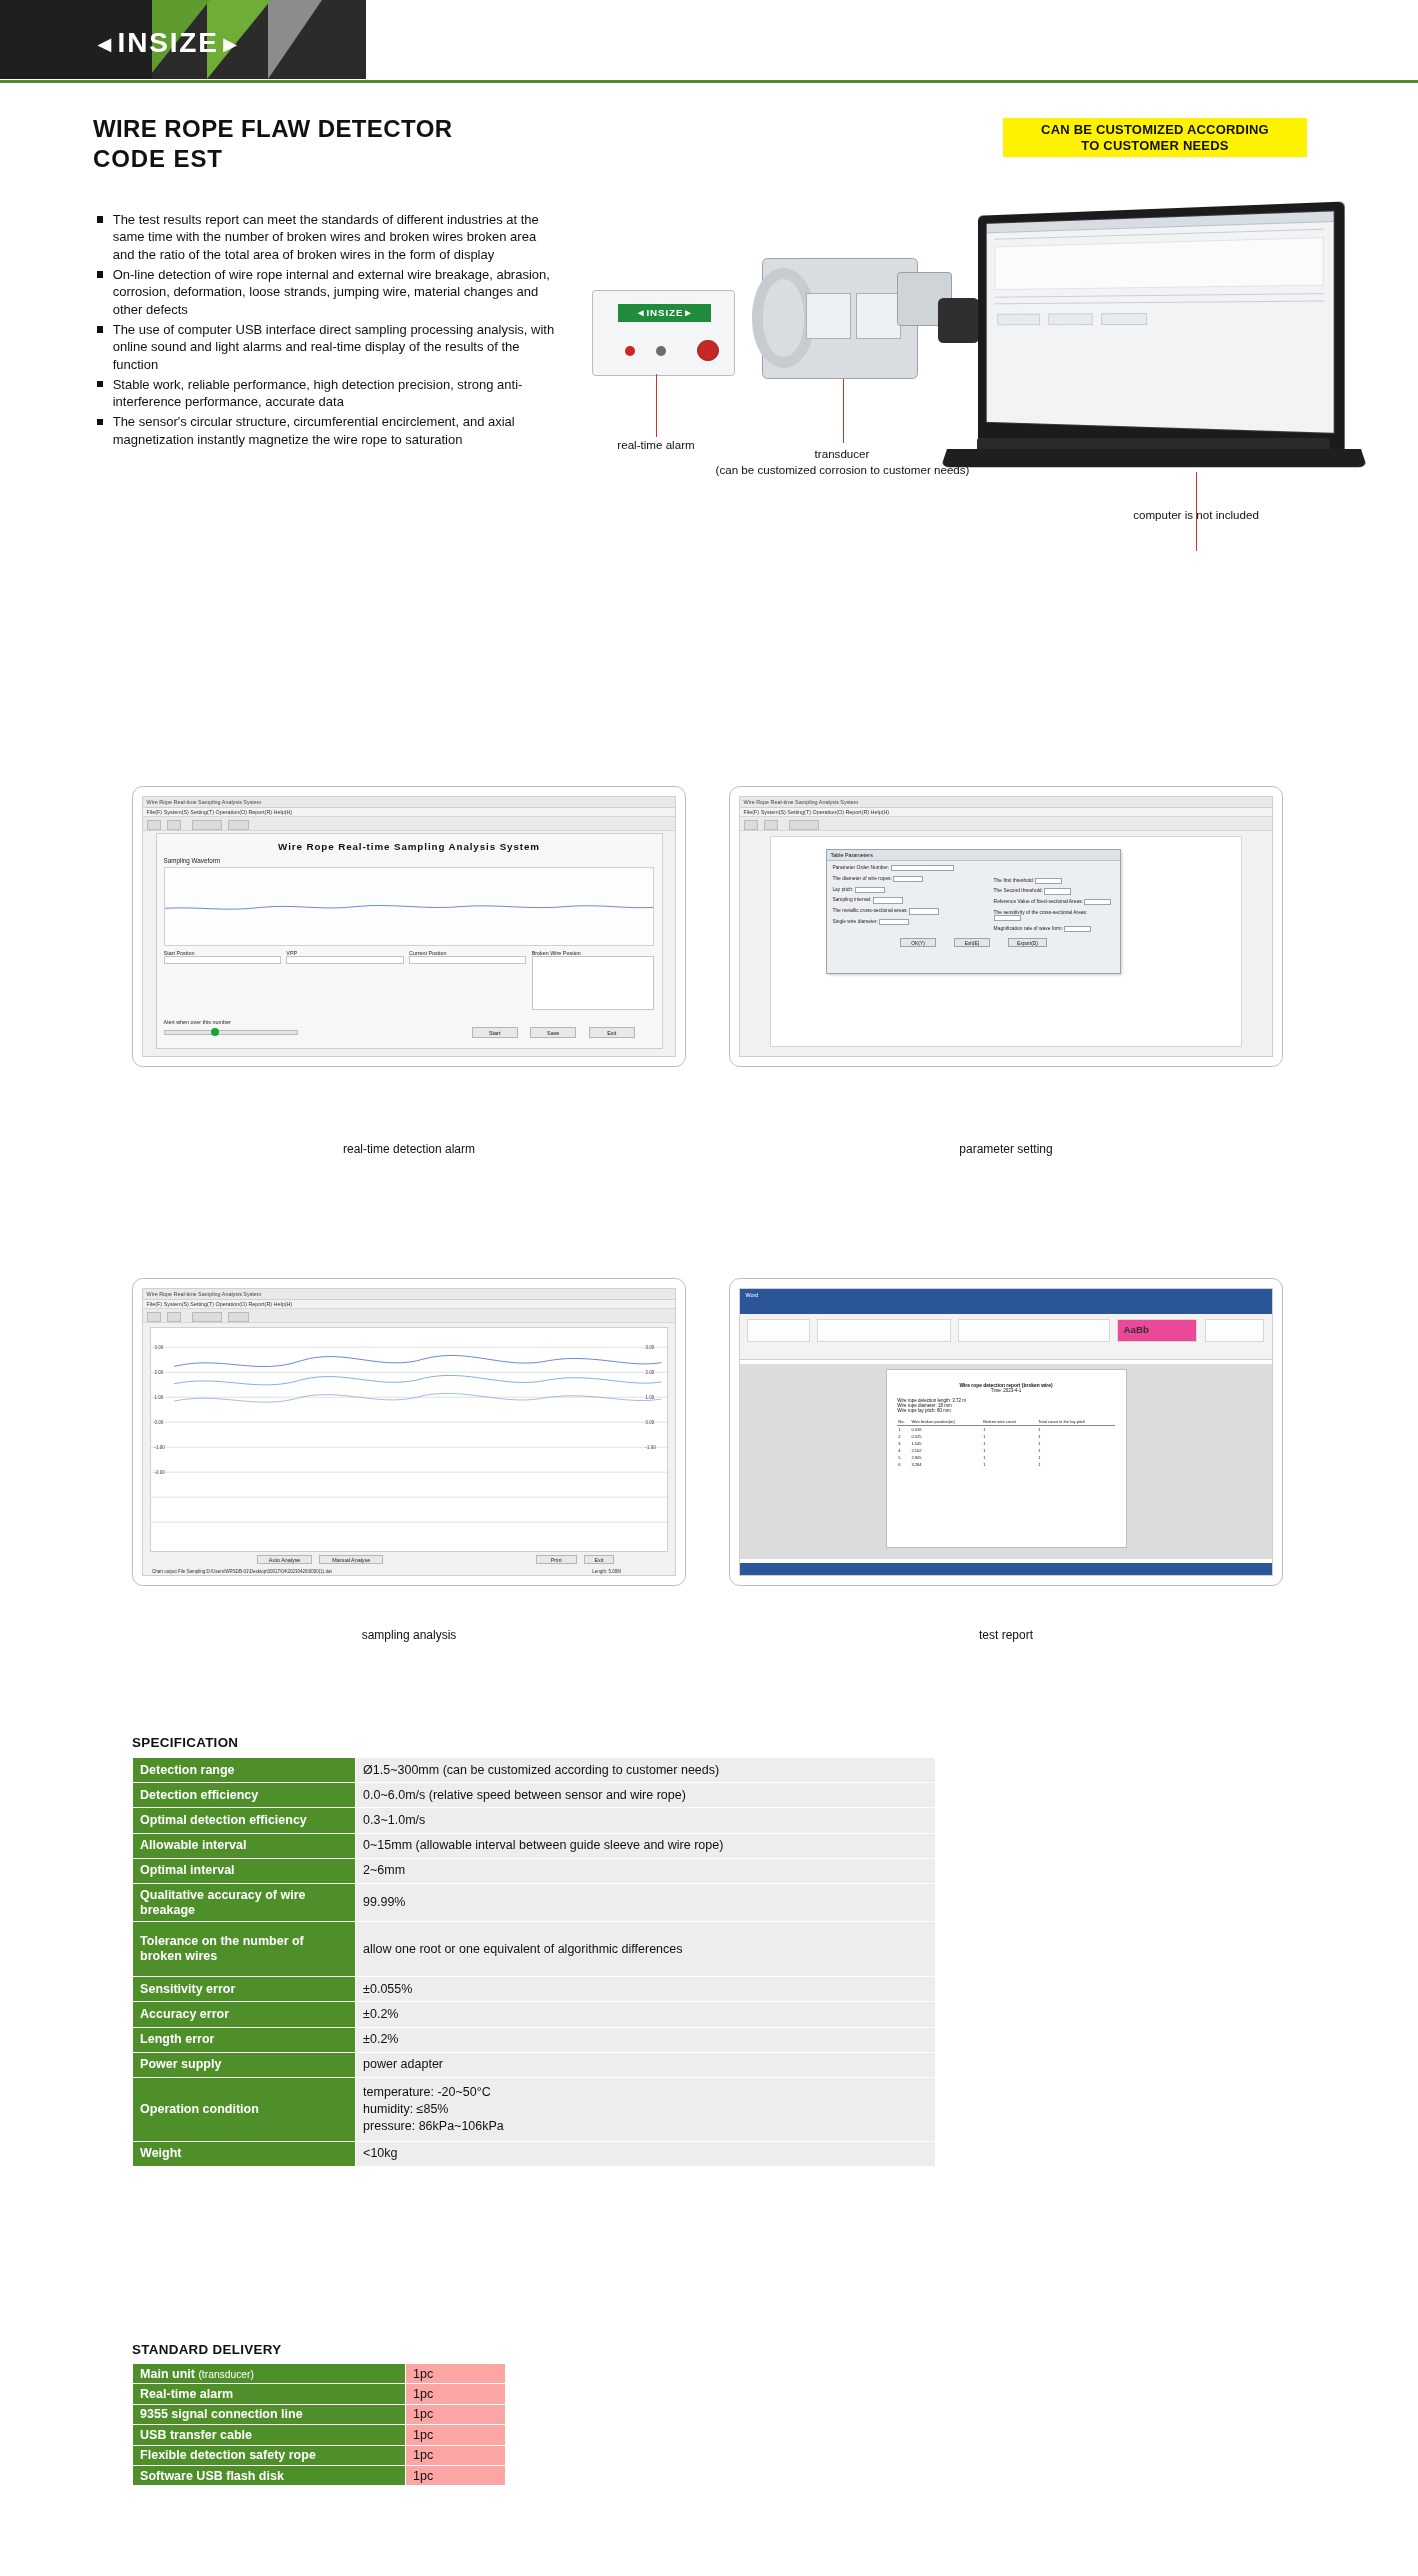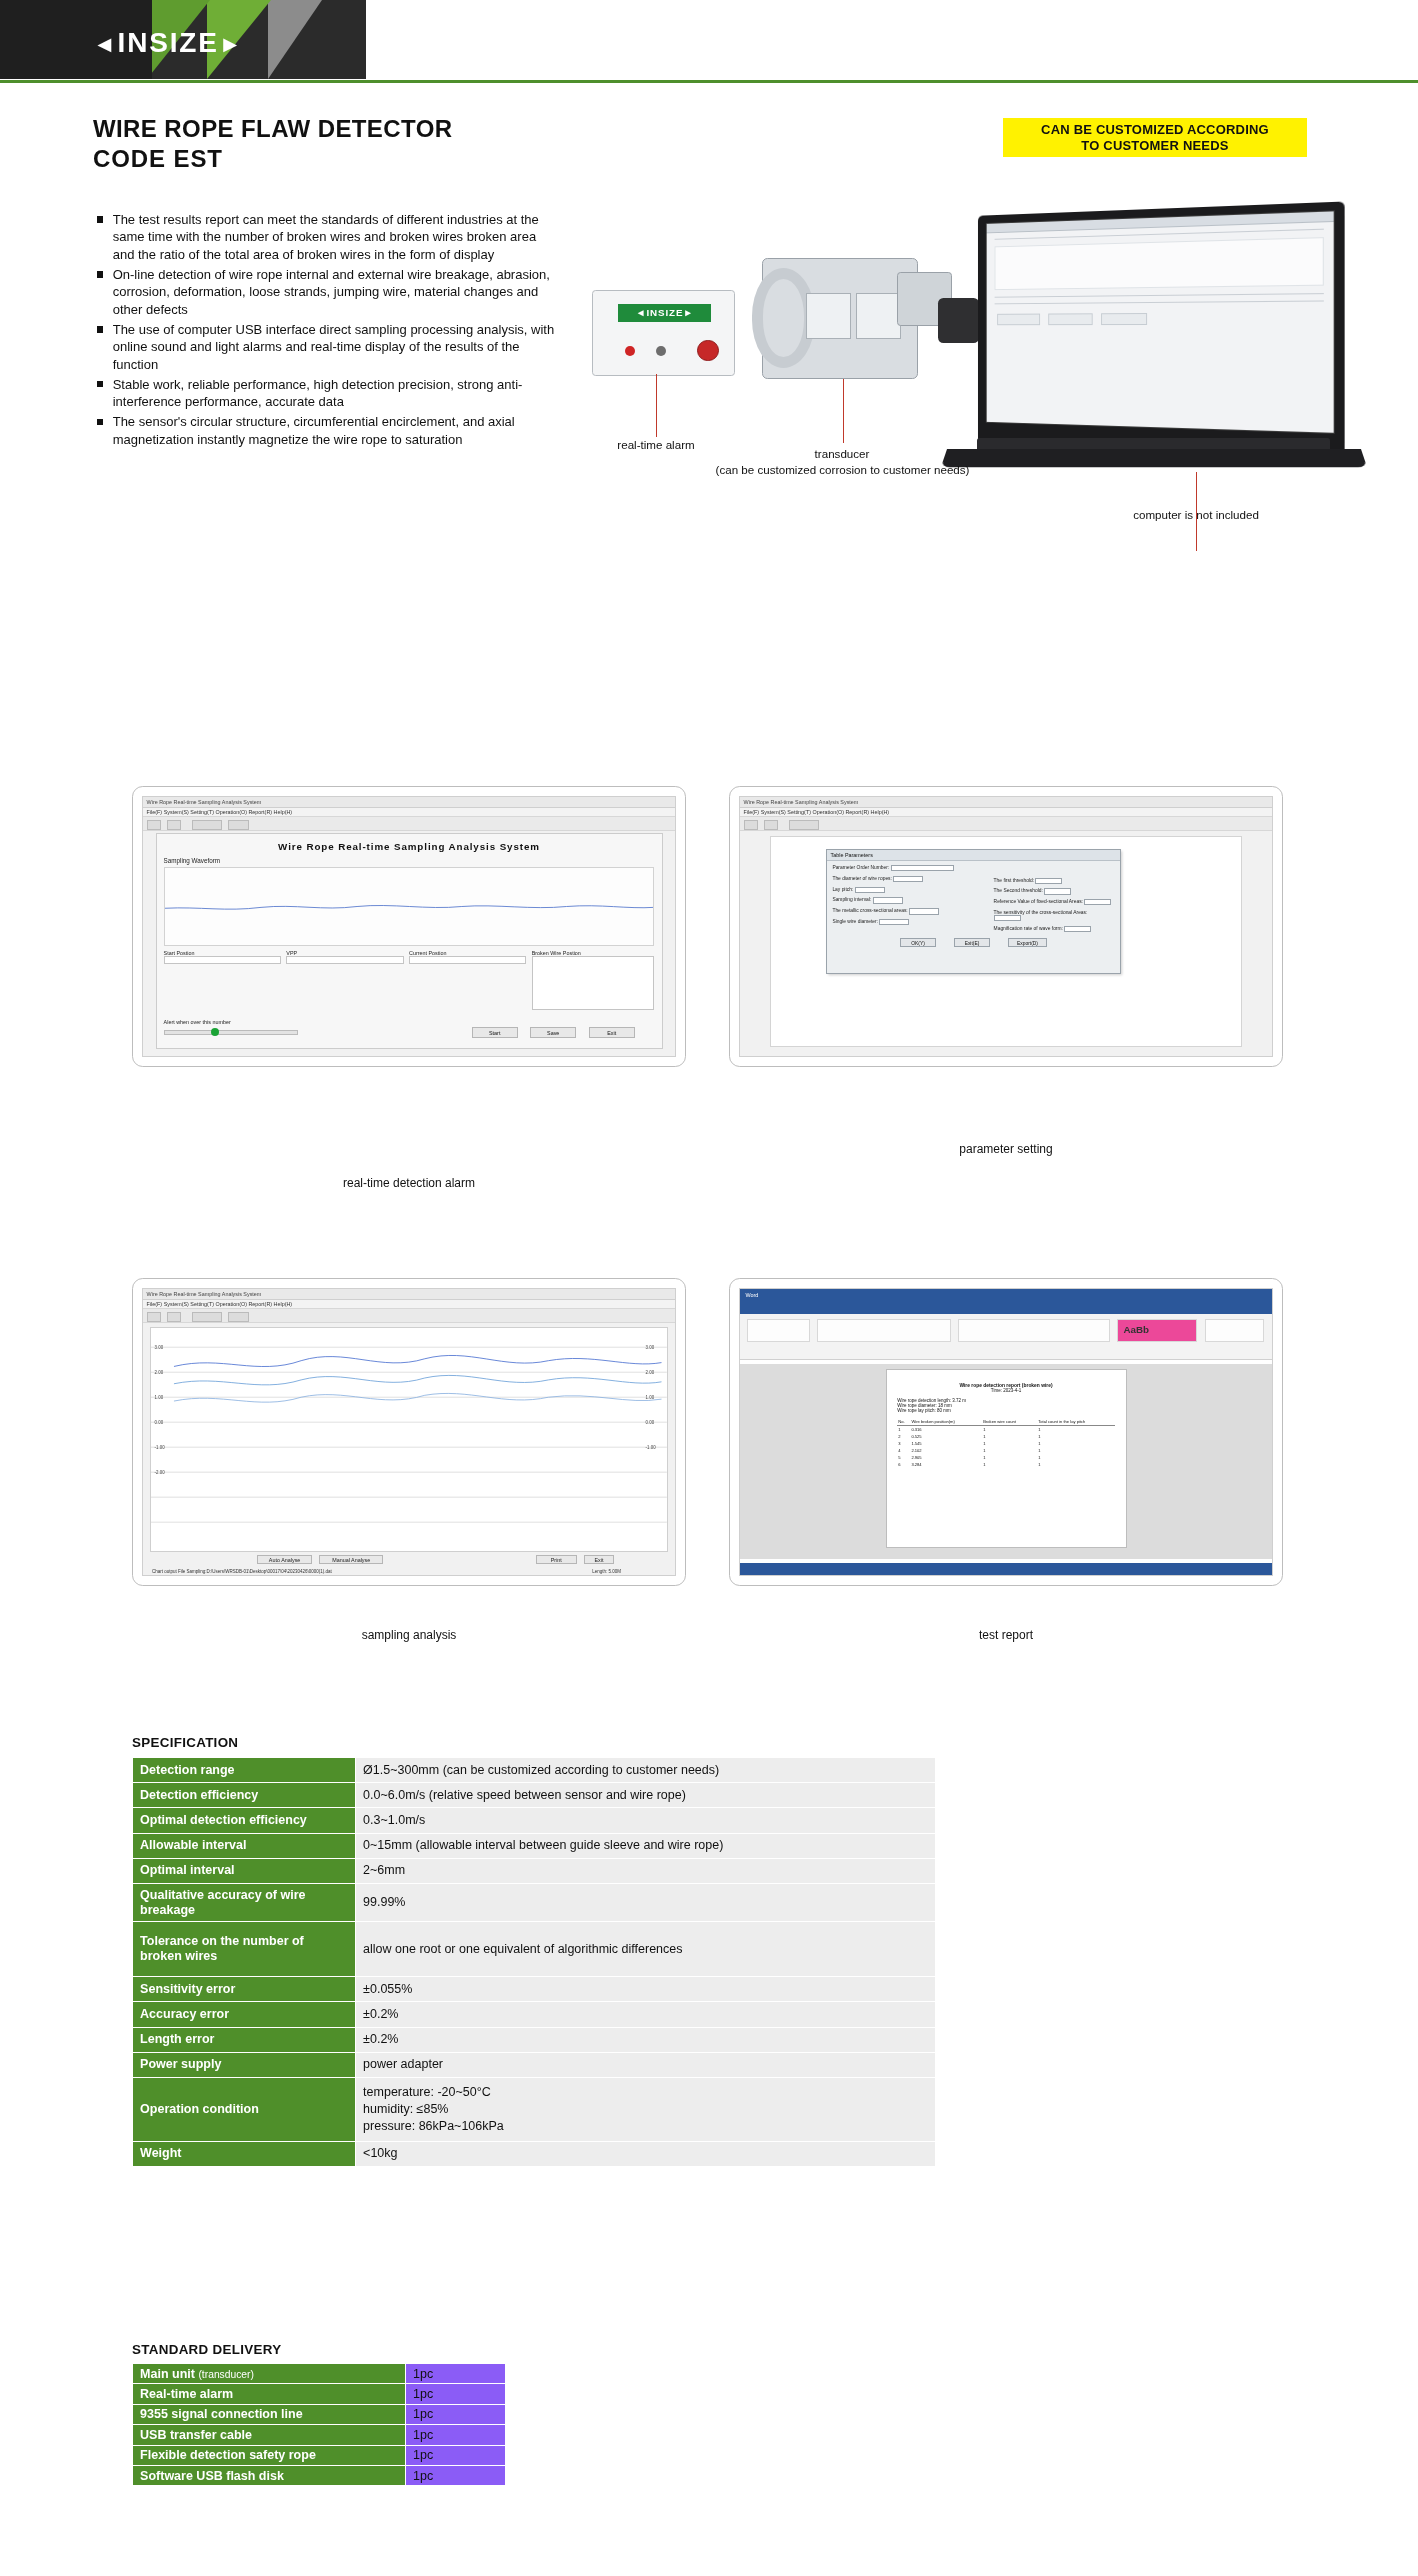--- a/index.html
+++ b/index.html
@@ -206,21 +206,21 @@
   }
   table.spec td.v { background:#ededed; color:#111; line-height:17px; }
 
   table.deliv {
     position:absolute;
     border-collapse:collapse;
     font-size:12.5px;
   }
   table.deliv td { border:0.9px solid #ffffff; padding:2.7px 7.1px; }
   table.deliv td.k { background:#4f8f2a; color:#fff; font-weight:bold; width:273px; }
-  table.deliv td.v { background:#8b5cf6; color:#111; width:100px; }
+  table.deliv td.v { background:#fca5a5; color:#111; width:100px; }
   .smallnote { font-size:10.3px; font-weight:normal; }
 </style>
 </head>
 <body>
 
 <div class="header">
   <div class="header-dark"></div>
   <div class="header-gray-tri"></div>
   <div class="header-green-2"></div>
   <div class="header-green-stripe"></div>
@@ -323,21 +323,21 @@
           <div style="position:absolute;left:46px;top:-2.7px;width:8px;height:8px;border-radius:50%;background:#1aa336"></div>
         </div>
         <div style="flex:1"></div>
         <div style="width:46px;height:10.7px;background:#e8e8e8;border:0.9px solid #b6b6b6;font-size:5.4px;text-align:center;line-height:10.7px;margin-right:12.5px">Start</div>
         <div style="width:46px;height:10.7px;background:#e8e8e8;border:0.9px solid #b6b6b6;font-size:5.4px;text-align:center;line-height:10.7px;margin-right:12.5px">Save</div>
         <div style="width:46px;height:10.7px;background:#e8e8e8;border:0.9px solid #b6b6b6;font-size:5.4px;text-align:center;line-height:10.7px;margin-right:19.7px">Exit</div>
       </div>
     </div>
   </div>
 </div>
-<div class="shot-caption" style="left:132px; top:1142px; width:554px;margin-top:34px;">real-time detection alarm</div>
+<div class="shot-caption" style="left:132px; top:1142px; width:554px;">real-time detection alarm</div>
 
 <div class="shot" style="left:729px; top:786px; width:554px; height:281px;">
   <div class="shot-inner">
     <div class="win-title">Wire Rope Real-time Sampling Analysis System</div>
     <div class="win-menu">File(F)   System(S)   Setting(T)   Operation(O)   Report(R)   Help(H)</div>
     <div class="win-tools">
       <span style="display:inline-block;width:14.3px;height:9.8px;background:#dcdcdc;border:0.9px solid #bbb;margin:1.8px 1.8px 0 3.6px"></span>
       <span style="display:inline-block;width:14.3px;height:9.8px;background:#dcdcdc;border:0.9px solid #bbb;margin:1.8px 1.8px 0 0"></span>
       <span style="display:inline-block;width:30px;height:9.8px;background:#dcdcdc;border:0.9px solid #bbb;margin:1.8px 1.8px 0 5.4px"></span>
     </div>

